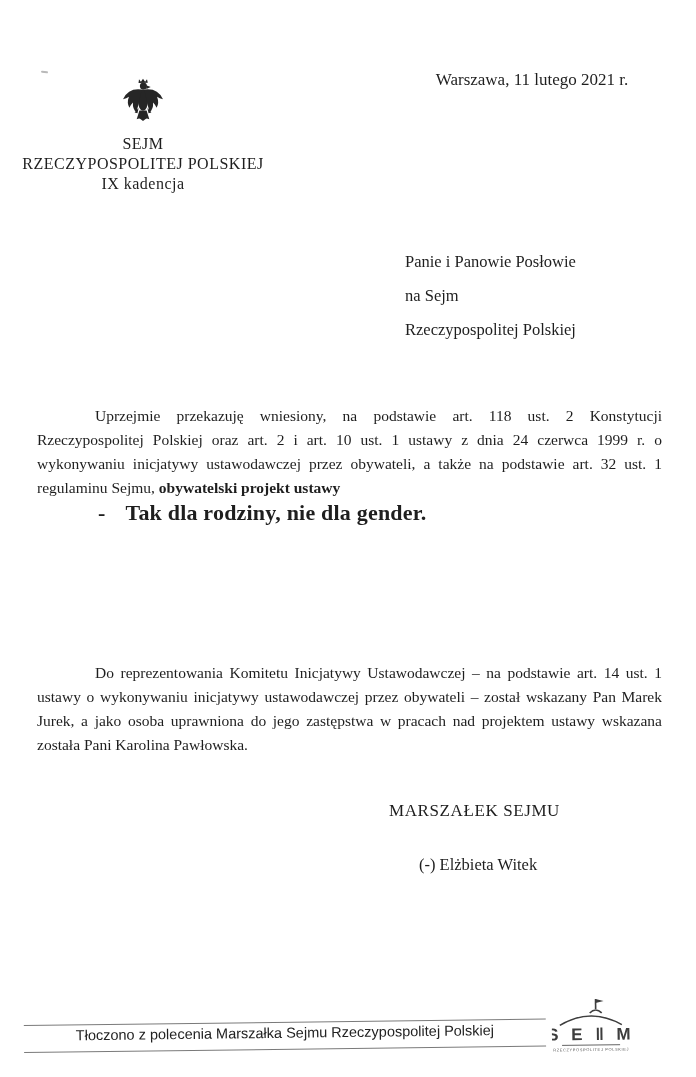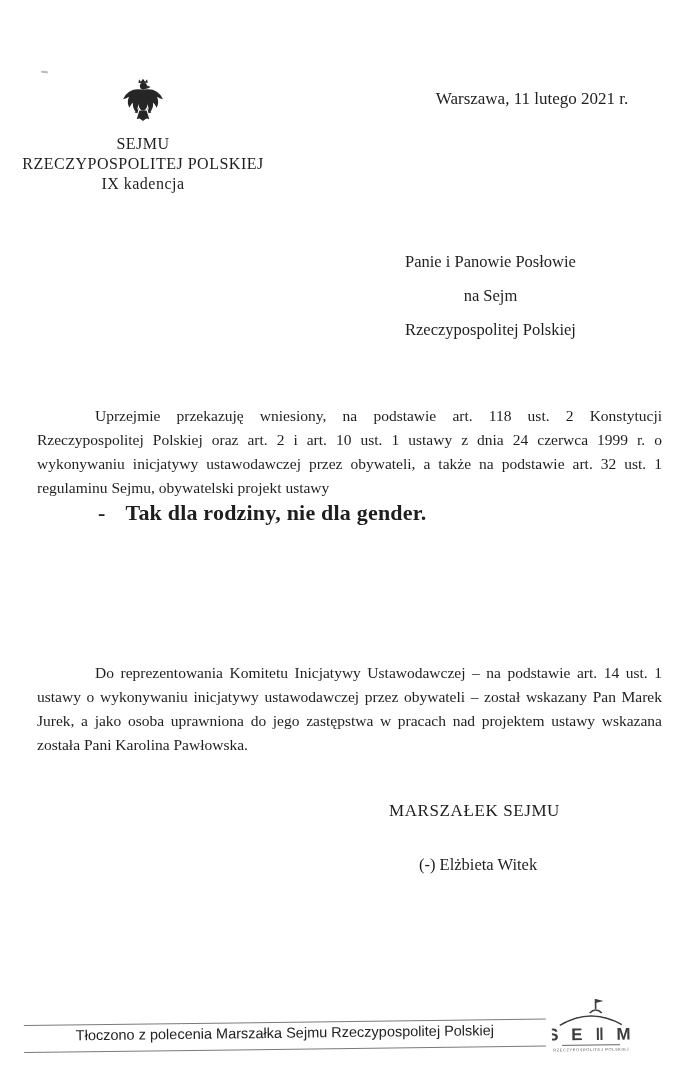--- a/index.html
+++ b/index.html
@@ -20,41 +20,41 @@
   .emblem{display:block;margin:0 auto 10px auto;width:50px;height:48px;}
   .org-line{font-size:16px;line-height:20px;letter-spacing:.5px;}
   .doc-block{
     position:absolute;left:398px;top:70px;width:268px;text-align:center;
   }
   .doc-number{
     display:inline-block;
     font-size:27px;font-weight:bold;letter-spacing:.5px;
     border-bottom:3px solid #151515;padding-bottom:1px;
   }
-  .dateline{font-size:17px;margin-top:19px;}
+  .dateline{font-size:17px;margin-top:0;}
   .scan-artifact{
     position:absolute;left:41px;top:71px;width:7px;height:2px;
     background:#b9b9b9;transform:rotate(8deg);border-radius:2px;
   }
   
   .addressee{
     position:absolute;left:405px;top:245px;
-    font-size:16.5px;line-height:34px;text-align:center;
+    font-size:16.5px;line-height:34px;
   }
   
   .body-text{
     position:absolute;left:37px;width:625px;
     font-size:15.5px;line-height:24px;
     text-align:justify;
   }
   .p1{top:388px;}
   .p2{top:572px;}
   .p3{top:645px;}
   .indent{text-indent:58px;}
-  .bold{font-weight:normal;}
+  .bold{font-weight:bold;}
   .law-title{
     position:absolute;left:98px;top:500px;
     font-size:22px;font-weight:bold;letter-spacing:.2px;
   }
   .law-title .dash{margin-right:20px;}
   
   .sig-role{position:absolute;left:389px;top:801px;font-size:17px;letter-spacing:.6px;}
   .sig-name{position:absolute;left:419px;top:855px;font-size:16.5px;font-family:Liberation Serif, serif;}
   
   .footer{
@@ -95,21 +95,21 @@
         <path d="M28.5 17 Q12 14.5 5 29 q4.4-.8 7.4-3 q-3 8 .6 13.6 q2.4-4.4 4.4-6.4 q-.6 8.6 4.6 12.4 q1-5.4 2-8.6 z"></path>
 
         <path d="M31.5 17 Q48 14.5 55 29 q-4.4-.8-7.4-3 q3 8-.6 13.6 q-2.4-4.4-4.4-6.4 q.6 8.6-4.6 12.4 q-1-5.4-2-8.6 z"></path>
 
         <path d="M24.5 40 l-5 5.5 3.6 1.2 z"></path>
         <path d="M35.5 40 l5 5.5 -3.6 1.2 z"></path>
 
         <path d="M25.5 43 h9 l3.4 11 q-3.4-1.8-4.6-.4 l-3.3 2.6 -3.3-2.6 q-1.2-1.4-4.6.4 z"></path>
       </g>
     </svg>
-    <div class="org-line">SEJMU</div>
+    <div class="org-line">SEJM</div>
     <div class="org-line">RZECZYPOSPOLITEJ POLSKIEJ</div>
     <div class="org-line">IX kadencja</div>
   </div>
 
   <div class="doc-block">
     <div class="dateline">Warszawa, 11 lutego 2021 r.</div>
   </div>
 
   <div class="addressee">
     <div>Panie i Panowie Posłowie</div>

